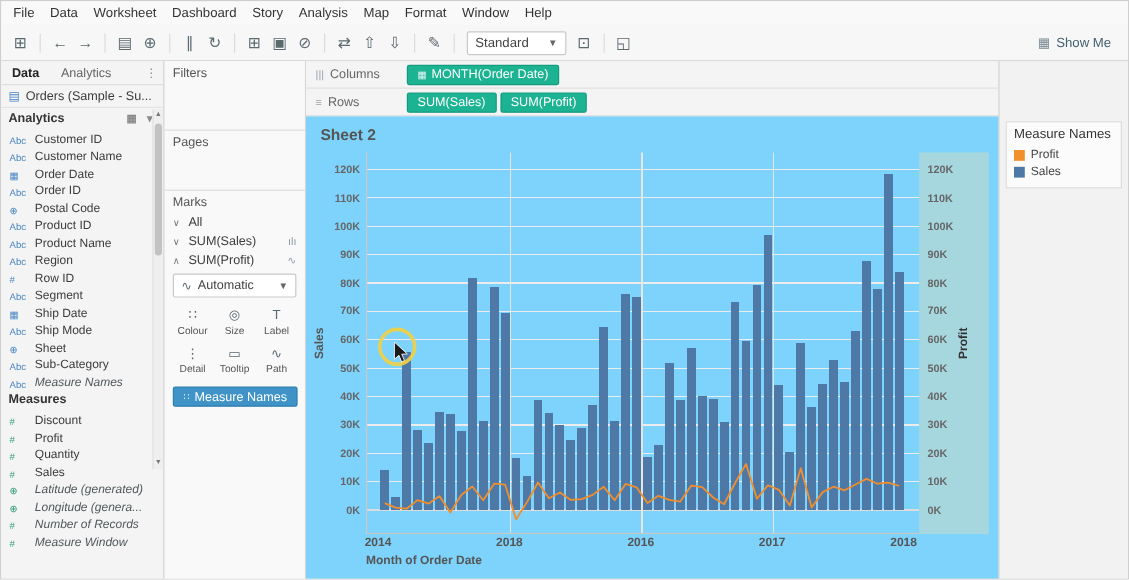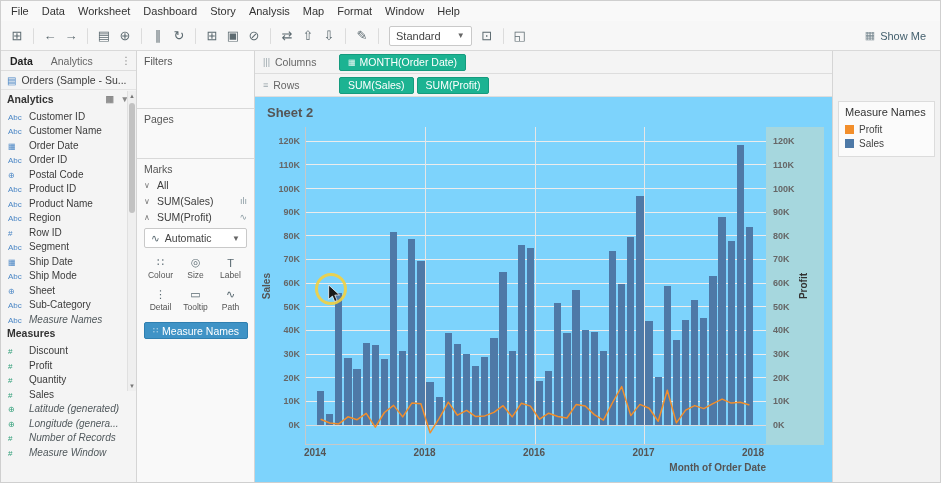--- a/index.html
+++ b/index.html
@@ -84,21 +84,21 @@
   .ytick { position:absolute; transform:translateY(-50%); font-size:9px; color:#666; }
   .tickcol.left .ytick { right:5px; }
   .tickcol.right .ytick { left:7px; }
   .plot { flex:1; position:relative; border-left:1px solid #c8c8c8; border-bottom:1px solid #c8c8c8; }
   .plot svg { display:block; }
   .yaxis-right { width:58px; background:#a6d7de; display:flex; }
   .yaxis-right .tickcol { flex:0 0 32px; }
   .yaxis-right .axis-title { writing-mode:vertical-rl; transform:rotate(180deg); align-self:center; font-size:10px; color:#333; }
   .xlabels { position:relative; height:15px; margin-left:44px; margin-right:58px; }
   .xtick { position:absolute; top:2px; transform:translateX(-50%); font-size:10px; color:#555; }
-  .xtitle { margin-left:44px; margin-right:58px; text-align:right; font-size:10px; color:#555; padding-top:2px; }
+  .xtitle { margin-left:44px; margin-right:58px; text-align:left; font-size:10px; color:#555; padding-top:2px; }
 
   
   .highlight { position:absolute; left:60px; top:176px; width:32px; height:32px; border:3px solid rgba(244,208,63,0.9); border-radius:50%; }
   .highlight svg { position:absolute; left:10px; top:9px; }
 
   
   .legendcol { width:108px; background:#f2f2f2; border-left:1px solid #d5d5d5; padding:0 5px; }
   .legend-card { margin-top:50px; background:#fbfbfb; border:1px solid #dcdcdc; padding:4px 6px 6px 6px; }
   .legend-title { font-size:11px; color:#333; margin-bottom:4px; }
   .legend-item { display:flex; align-items:center; gap:5px; height:14px; font-size:10px; color:#444; }

